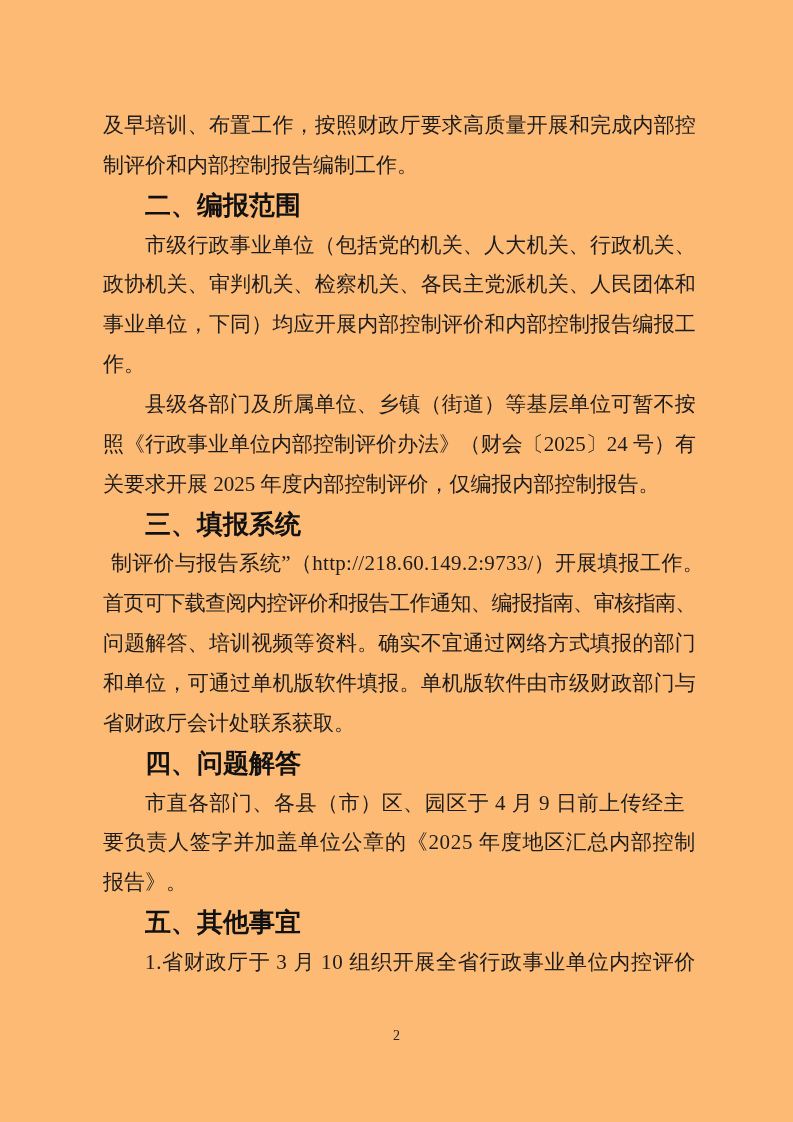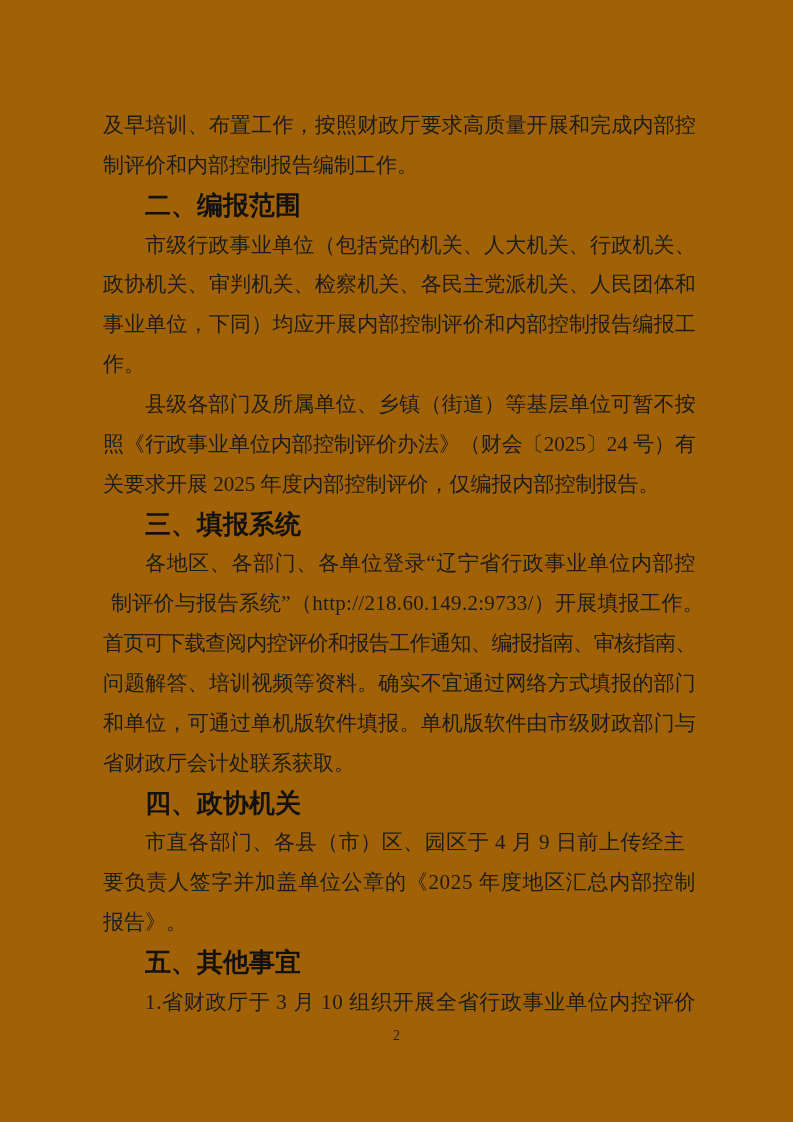--- a/index.html
+++ b/index.html
@@ -5,21 +5,21 @@
   html, body {
     margin: 0;
     padding: 0;
     background: #fbfbfb;
   }
   .page {
     position: relative;
     width: 793px;
     height: 1122px;
     margin: 0 auto;
-    background: #a16207;
+    background: #fdba74;
     overflow: hidden;
     font-family: "Liberation Serif", "DejaVu Serif", serif;
   }
   .text-block {
     position: absolute;
     left: 103px;
     top: 106px;
     width: 593px;
   }
   .line {
@@ -58,27 +58,26 @@
       <div class="line body"><span>制评价和内部控制报告编制工作。</span></div>
       <div class="line heading" style="padding-left: 42px;"><span>二、编报范围</span></div>
       <div class="line body" style="padding-left: 42px;"><span style="letter-spacing: 0.192308px;">市级行政事业单位（包括党的机关、人大机关、行政机关、</span></div>
       <div class="line body"><span style="letter-spacing: 0.178571px;">政协机关、审判机关、检察机关、各民主党派机关、人民团体和</span></div>
       <div class="line body"><span style="letter-spacing: 0.178571px;">事业单位，下同）均应开展内部控制评价和内部控制报告编报工</span></div>
       <div class="line body"><span>作。</span></div>
       <div class="line body" style="padding-left: 42px;"><span style="letter-spacing: 0.192308px;">县级各部门及所属单位、乡镇（街道）等基层单位可暂不按</span></div>
       <div class="line body"><span style="letter-spacing: -0.0078125px; margin-top: 40px;">照《行政事业单位内部控制评价办法》（财会〔2025〕24 号）有</span></div>
       <div class="line body"><span>关要求开展 2025 年度内部控制评价，仅编报内部控制报告。</span></div>
       <div class="line heading" style="padding-left: 42px;"><span>三、填报系统</span></div>
-      <div class="line body" style="padding-left: 42px;"><span style="letter-spacing: 0.641226px;">各地区、各部门、各单位登录“辽宁省行政事业单位内部控</span></div>
       <div class="line body"><span style="letter-spacing: 0.292515px; margin-left: 8px;">制评价与报告系统”（http://218.60.149.2:9733/）开展填报工作。</span></div>
       <div class="line body"><span style="letter-spacing: -0.551724px;">首页可下载查阅内控评价和报告工作通知、编报指南、审核指南、</span></div>
       <div class="line body"><span style="letter-spacing: 0.178571px;">问题解答、培训视频等资料。确实不宜通过网络方式填报的部门</span></div>
       <div class="line body"><span style="letter-spacing: 0.178571px;">和单位，可通过单机版软件填报。单机版软件由市级财政部门与</span></div>
       <div class="line body"><span>省财政厅会计处联系获取。</span></div>
-      <div class="line heading" style="padding-left: 42px;"><span>四、政协机关</span></div>
+      <div class="line heading" style="padding-left: 42px;"><span>四、问题解答</span></div>
       <div class="line body" style="padding-left: 42px;"><span style="letter-spacing: 0.516667px;">市直各部门、各县（市）区、园区于 4 月 9 日前上传经主</span></div>
       <div class="line body"><span style="letter-spacing: 0.691667px;">要负责人签字并加盖单位公章的《2025 年度地区汇总内部控制</span></div>
       <div class="line body"><span>报告》。</span></div>
       <div class="line heading" style="padding-left: 42px;"><span>五、其他事宜</span></div>
       <div class="line body" style="padding-left: 42px;"><span style="letter-spacing: 0.669355px;">1.省财政厅于 3 月 10 组织开展全省行政事业单位内控评价</span></div>
     </div>
   <div class="page-number">2</div>
 </div>
 
 </body></html>

